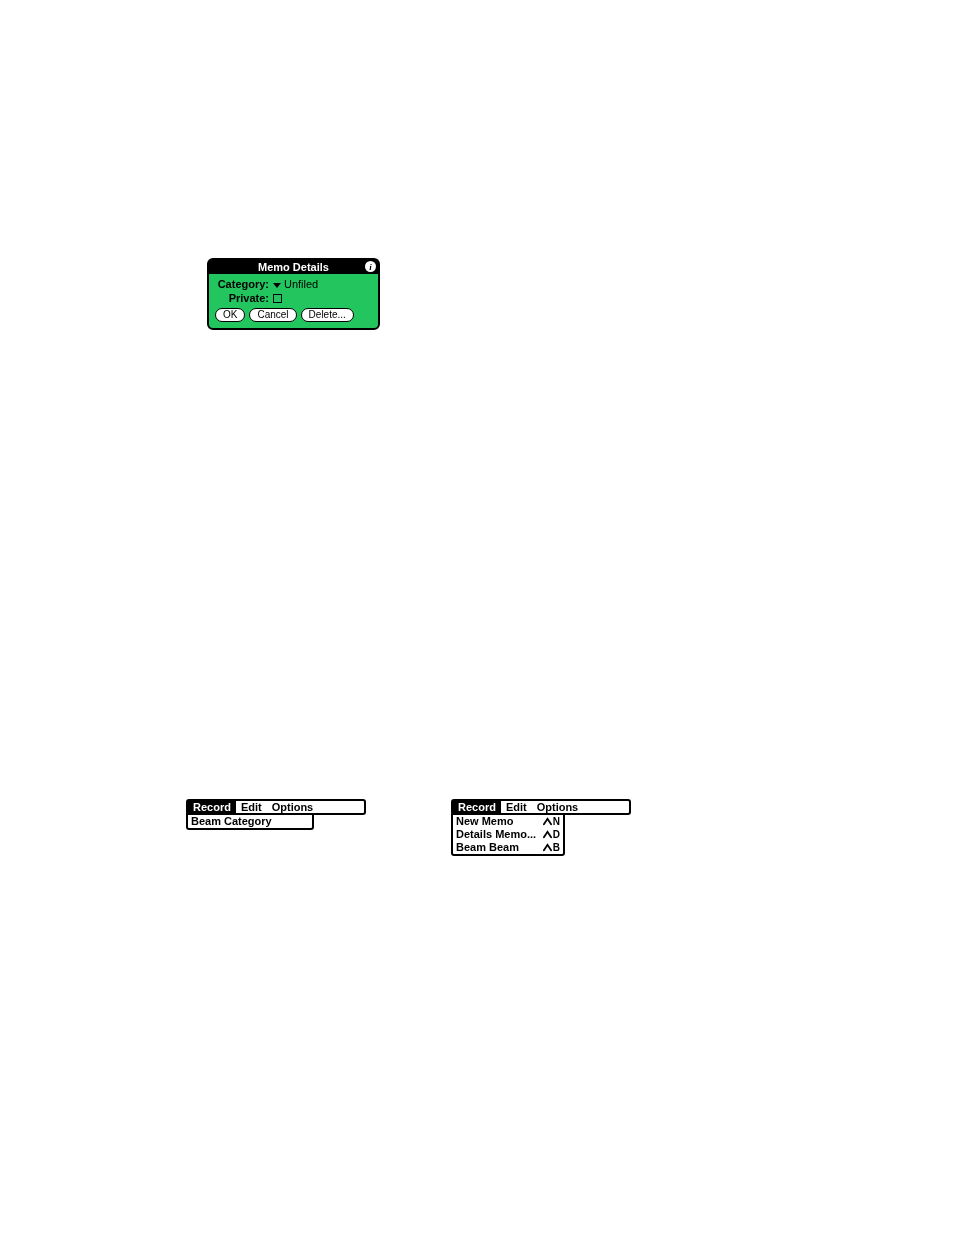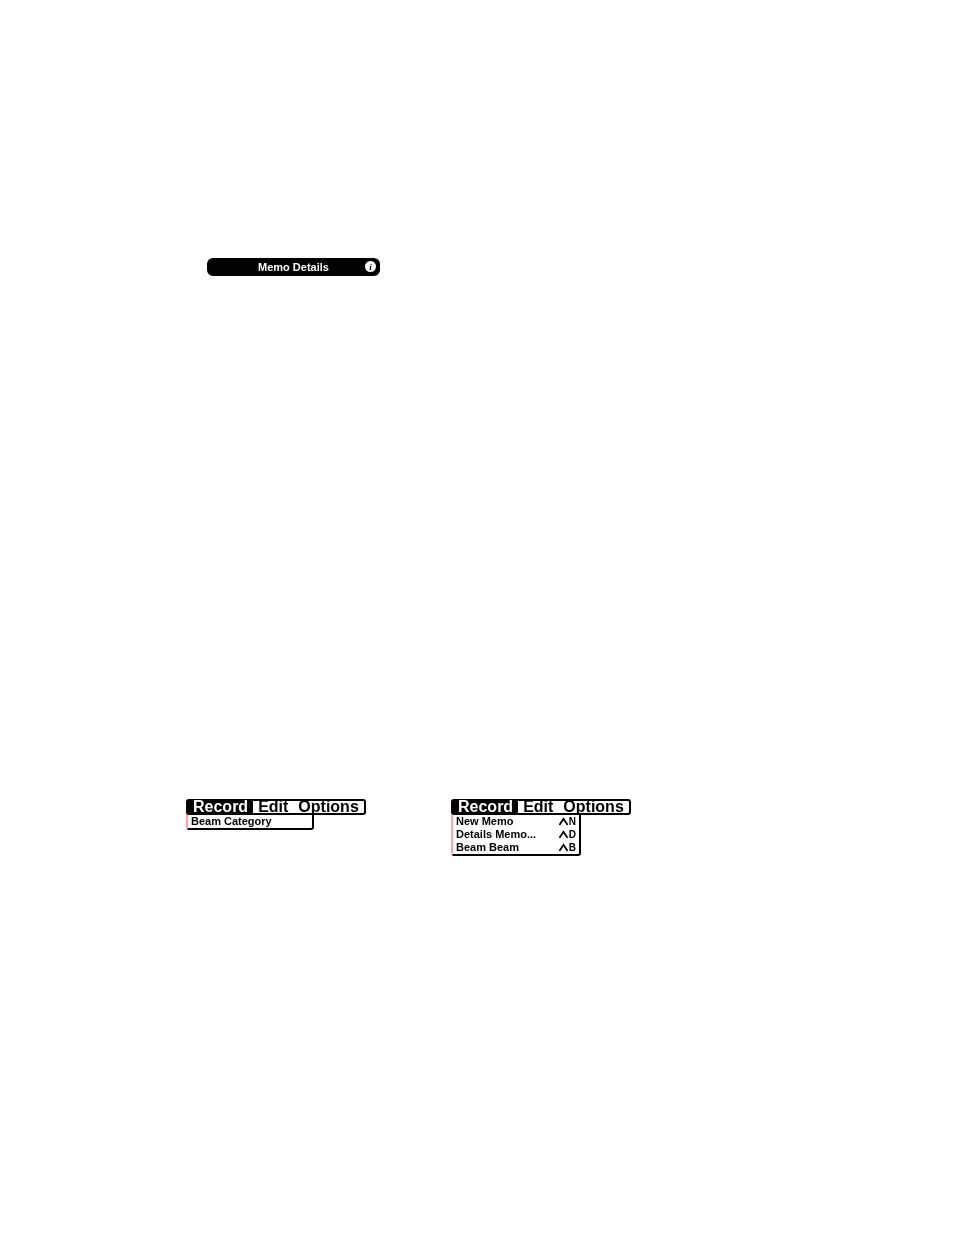--- a/index.html
+++ b/index.html
@@ -101,39 +101,39 @@
   }
 
   
   .menubar {
     position: absolute;
     border: 2px solid #000;
     background: #fff;
     height: 16px;
     display: flex;
     align-items: stretch;
-    font-size: 16px;
+    font-size: 11px;
     font-weight: bold;
     border-radius: 3px;
   }
   .menubar .menu-title {
     padding: 0 5px;
     display: flex;
     align-items: center;
     line-height: 1;
   }
   .menubar .menu-title.active {
     background: #000;
     color: #fff;
   }
   .menubar .endfill { flex: 1; }
 
   .dropdown {
     position: absolute;
-    border-left: 2px solid #fca5a5;
+    border-left: 2px solid #000000;
     border-right: 2px solid #000;
     border-bottom: 2px solid #000;
     background: #fff;
     font-size: 11px;
     font-weight: bold;
     border-bottom-left-radius: 3px;
     border-bottom-right-radius: 3px;
   }
   .dropdown .item {
     display: flex;
@@ -156,29 +156,46 @@
     width: 9px;
     height: 9px;
   }
   .stroke-icon svg { display: block; }
 
   
   .menu-left  { left: 186px; top: 799px; width: 180px; }
   .menu-right { left: 451px; top: 799px; width: 180px; }
 
   .drop-left  { left: 186px; top: 813px; width: 128px; border-top: 2px solid #000; }
-  .drop-right { left: 451px; top: 813px; width: 130px; border-top: 2px solid #000; }
+  .drop-right { left: 451px; top: 813px; width: 114px; border-top: 2px solid #000; }
 </style>
 </head>
 <body>
 
 <div class="memo-dialog">
   <div class="titlebar">
     <span>Memo Details</span>
     <span class="info-icon">i</span>
+  </div>
+  <div class="body">
+    <div class="row">
+      <span class="label">Category:</span>
+      <span>
+        <span class="dropdown-arrow"></span><span>Unfiled</span>
+      </span>
+    </div>
+    <div class="row">
+      <span class="label">Private:</span>
+      <span class="checkbox"></span>
+    </div>
+    <div class="buttons">
+      <button class="pill-btn">OK</button>
+      <button class="pill-btn">Cancel</button>
+      <button class="pill-btn">Delete...</button>
+    </div>
   </div>
 </div>
 
 <div class="menubar menu-left">
   <div class="menu-title active">Record</div>
   <div class="menu-title">Edit</div>
   <div class="menu-title">Options</div>
   <div class="endfill"></div>
 </div>
 <div class="dropdown drop-left">

